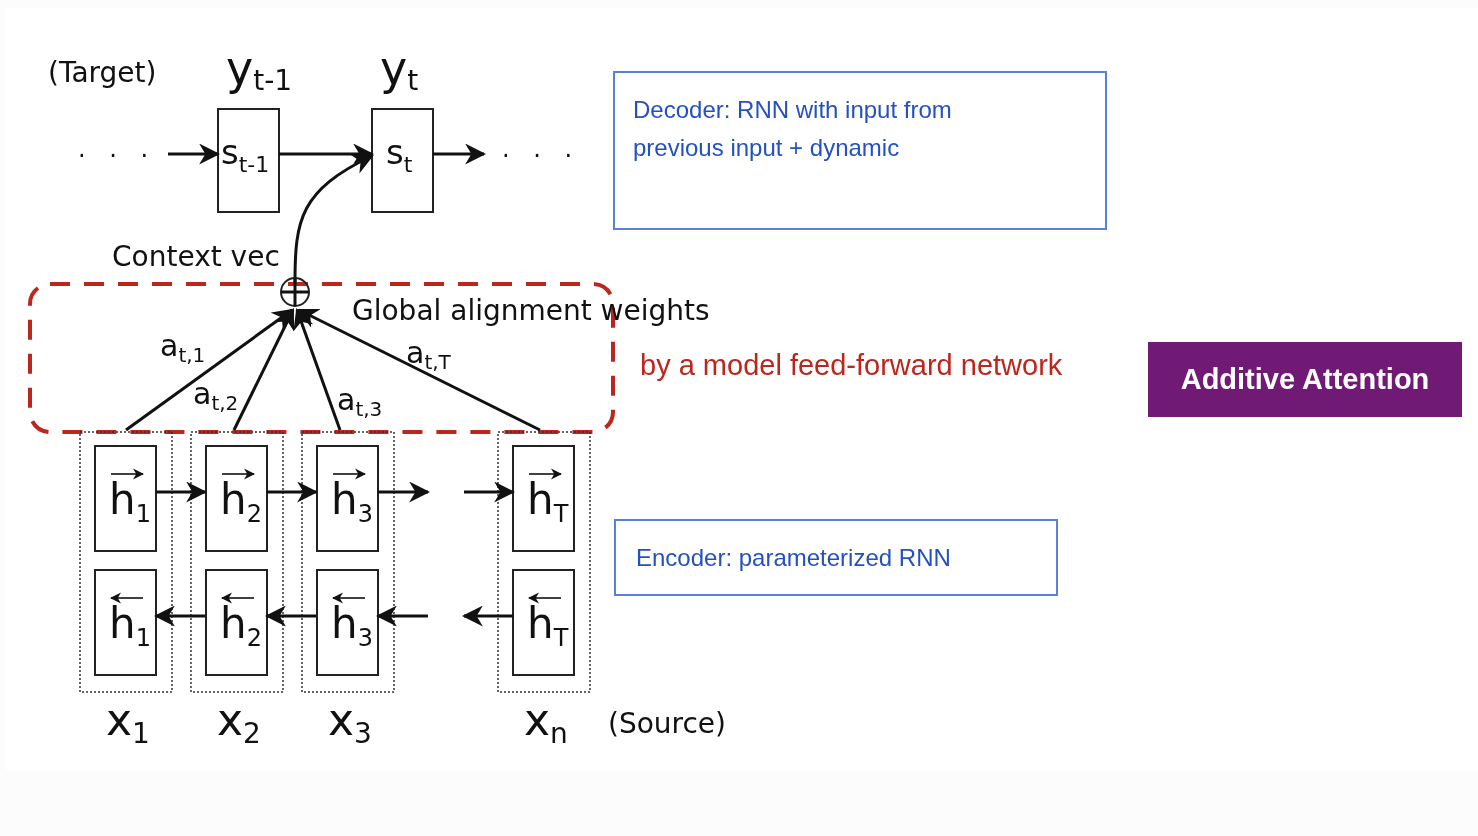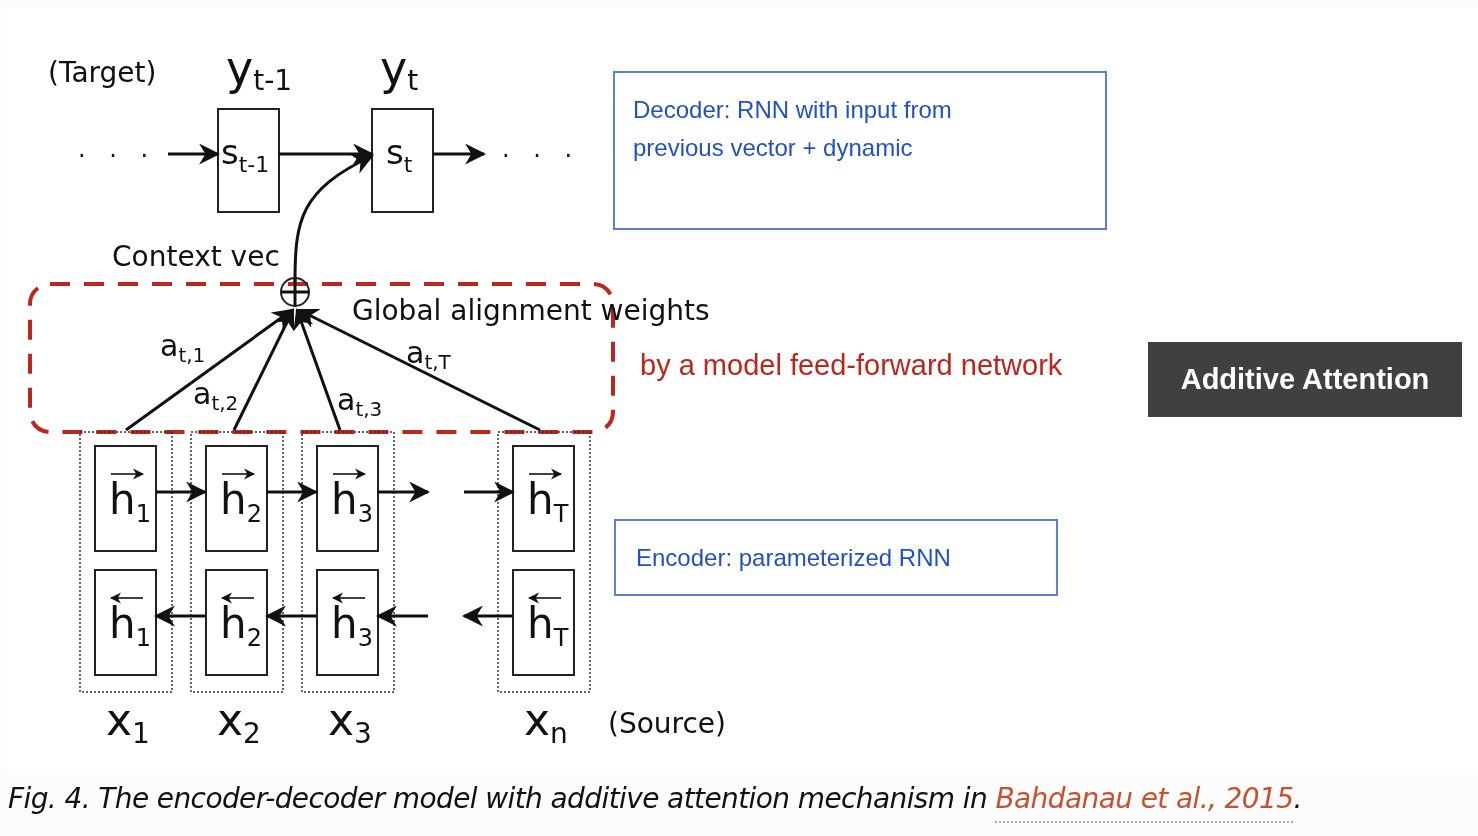--- a/index.html
+++ b/index.html
@@ -2,21 +2,21 @@
 <html><head>
 <meta charset="utf-8">
 <style>
   html, body { margin:0; padding:0; }
   body { width:1478px; height:836px; background:#fcfcfc; position:relative; overflow:hidden; font-family:"Liberation Sans", sans-serif; }
   .canvas { position:absolute; left:0; top:0; width:1378px; height:836px; }
   .figure { position:absolute; left:6px; top:8px; width:1472px; height:762px; background:#ffffff; }
   svg text { font-family:"DejaVu Sans", sans-serif; }
   .lbl { position:absolute; white-space:nowrap; font-family:"Liberation Sans", sans-serif; }
   .blue-box { position:absolute; border:2px solid #5b80d4; background:#fff; color:#2450c0; font-size:24px; line-height:38px; font-family:"Liberation Sans", sans-serif; box-sizing:border-box; }
-  .badge { position:absolute; background:#404040; color:#fff; font-weight:bold; font-size:29px; display:flex; align-items:center; justify-content:center; font-family:"Liberation Sans", sans-serif; }
+  .badge { position:absolute; background:#701a75; color:#fff; font-weight:bold; font-size:29px; display:flex; align-items:center; justify-content:center; font-family:"Liberation Sans", sans-serif; }
   .caption { position:absolute; left:8px; top:782px; font-family:"DejaVu Sans", sans-serif; font-style:italic; font-size:28px; color:#111; white-space:nowrap; letter-spacing:-0.6px; }
   .caption a { color:#c9502f; text-decoration:none; border-bottom:2px dotted #aaa; padding-bottom:6px; }
 </style>
 </head>
 <body>
 
 <div class="canvas">
   <div class="figure"></div>
 
   <svg id="diag" width="1478" height="836" style="position:absolute;left:0;top:0;">
@@ -120,29 +120,26 @@
     <line x1="205" y1="616" x2="156" y2="616" stroke="#111" stroke-width="3" marker-end="url(#ah)"></line>
     <line x1="316" y1="616" x2="267" y2="616" stroke="#111" stroke-width="3" marker-end="url(#ah)"></line>
     <line x1="428" y1="616" x2="378" y2="616" stroke="#111" stroke-width="3" marker-end="url(#ah)"></line>
     <line x1="513" y1="616" x2="464" y2="616" stroke="#111" stroke-width="3" marker-end="url(#ah)"></line>
 
     <text x="608" y="733" font-size="28" font-family="Liberation Sans, sans-serif" fill="#111">(Source)</text>
   </svg>
 
   <div class="blue-box" style="left:613px;top:71px;width:494px;height:159px;padding:18px 0 0 18px;">
     <div>Decoder: RNN with input from</div>
-    <div>previous vector + dynamic</div>
+    <div>previous input + dynamic</div>
   </div>
 
   <div class="lbl" style="left:640px;top:346px;color:#bb261d;font-size:29px;line-height:38px;">
     <div>by a model feed-forward network</div>
   </div>
 
   <div class="badge" style="left:1148px;top:342px;width:314px;height:75px;">Additive Attention</div>
 
   <div class="blue-box" style="left:614px;top:519px;width:444px;height:77px;padding:18px 0 0 20px;">
     <div>Encoder: parameterized RNN</div>
   </div>
 
-  <div class="caption">
-    <span>Fig. 4. The encoder-decoder model with additive attention mechanism in </span><a>Bahdanau et al., 2015</a><span>.</span>
-  </div>
 </div>
 
 </body></html>

